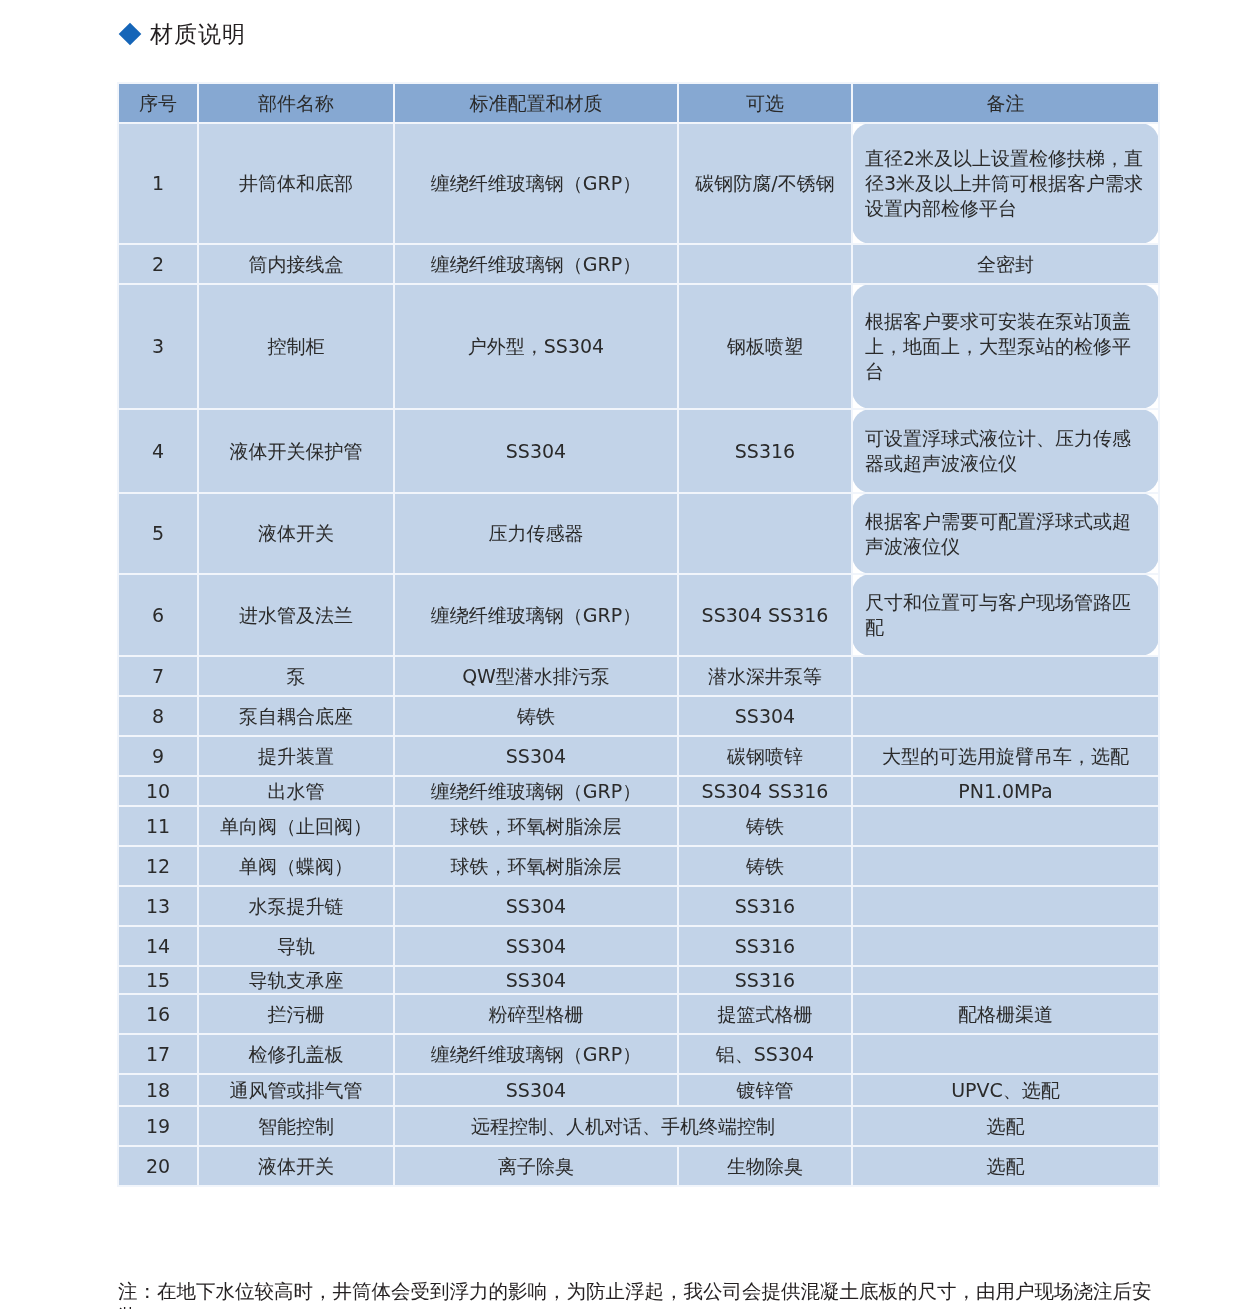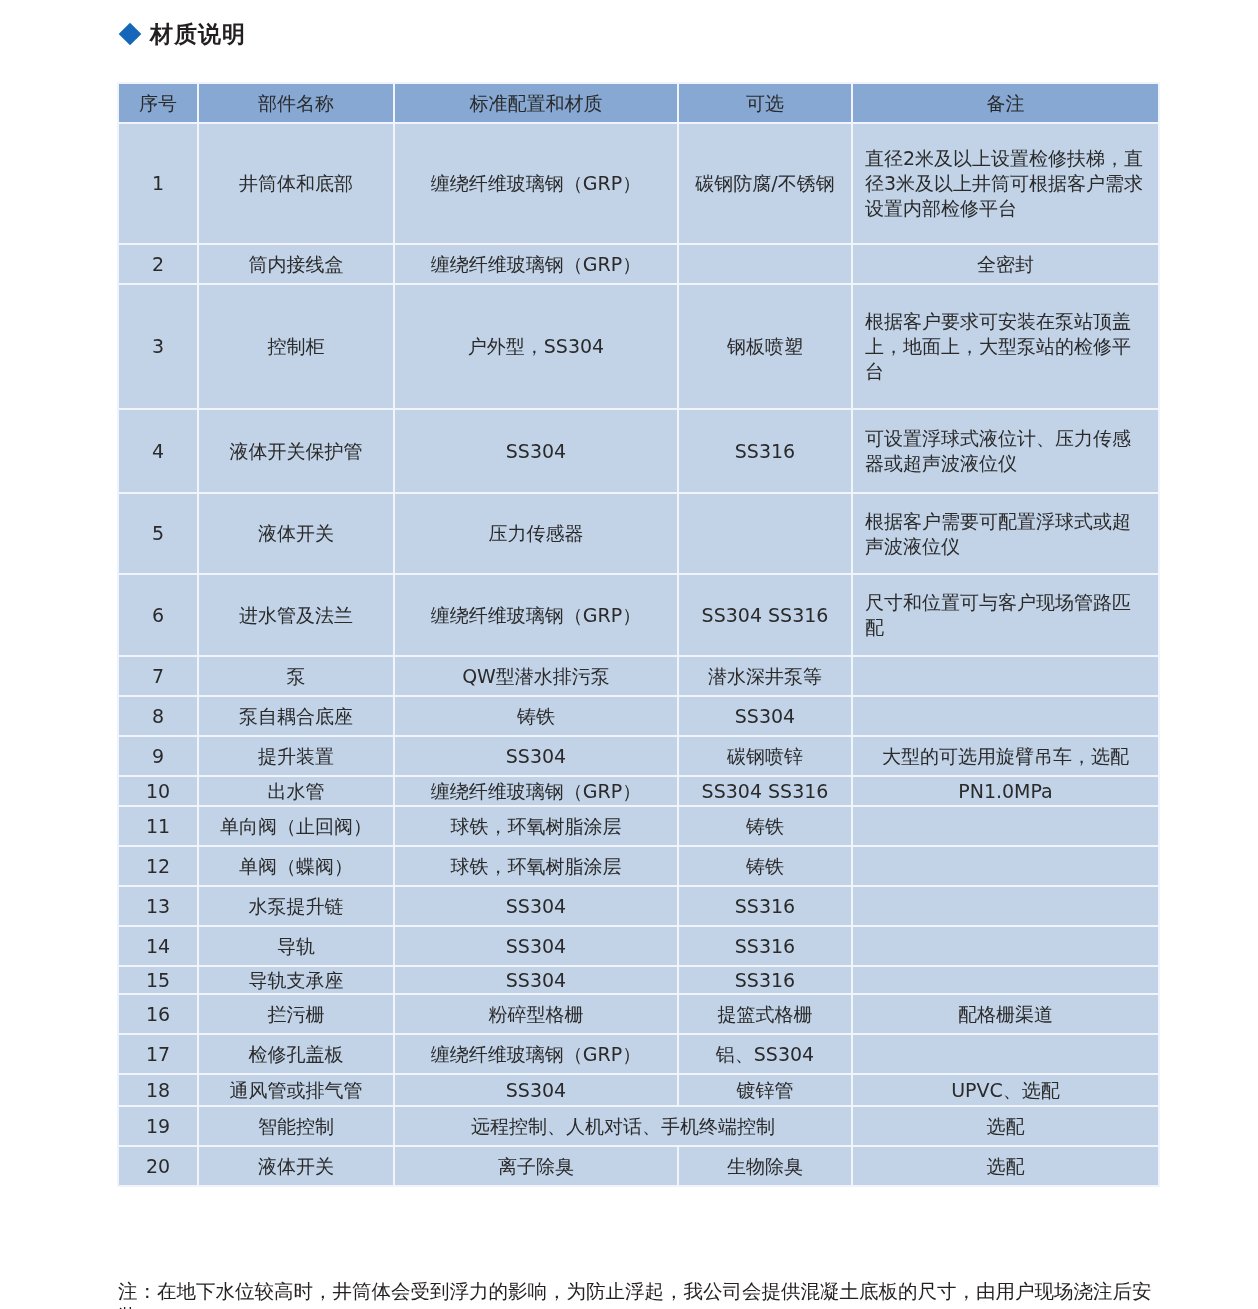--- a/index.html
+++ b/index.html
@@ -10,37 +10,37 @@
     }
     .section-title {
       position: absolute; left: 118px; top: 18px; height: 32px;
       display: flex; align-items: center;
     }
     .diamond {
       width: 16px; height: 16px; background: #1565b8;
       transform: rotate(45deg); margin: 0 12px 0 4px;
     }
     .section-title .title-text {
-      font-size: 23px; font-weight: bold; color: #231f20; letter-spacing: 1px; text-align: center;
+      font-size: 23px; font-weight: normal; color: #231f20; letter-spacing: 1px; text-align: center;
     }
     table.materials {
       position: absolute; left: 117px; top: 82px;
       width: 1041px; border-collapse: collapse; table-layout: fixed;
       font-size: 19px; color: #2a2a2a;
     }
     table.materials th, table.materials td {
       border: 2px solid #f1f5fb;
       text-align: center; vertical-align: middle;
       padding: 0 6px; line-height: 25px;
     }
     table.materials thead th {
       background: #86a8d2; font-weight: normal; height: 38px; color: #2a2a2a; margin-top: 36px;
     }
     table.materials tbody td { background: #c2d3e8; }
-    td.note { text-align: left !important; padding-left: 12px !important; padding-right: 10px !important; }
+    td.note { text-align: left !important; padding-left: 12px !important; padding-right: 10px !important; border-radius: 19px; }
     td.note-center { text-align: center; }
     .footnote {
       position: absolute; left: 118px; top: 1238px; width: 1050px;
       font-size: 19.5px; line-height: 25px; color: #231f20; margin-top: 41px;
     }
   </style>
 </head>
 <body>
 
 <div class="section-title">

